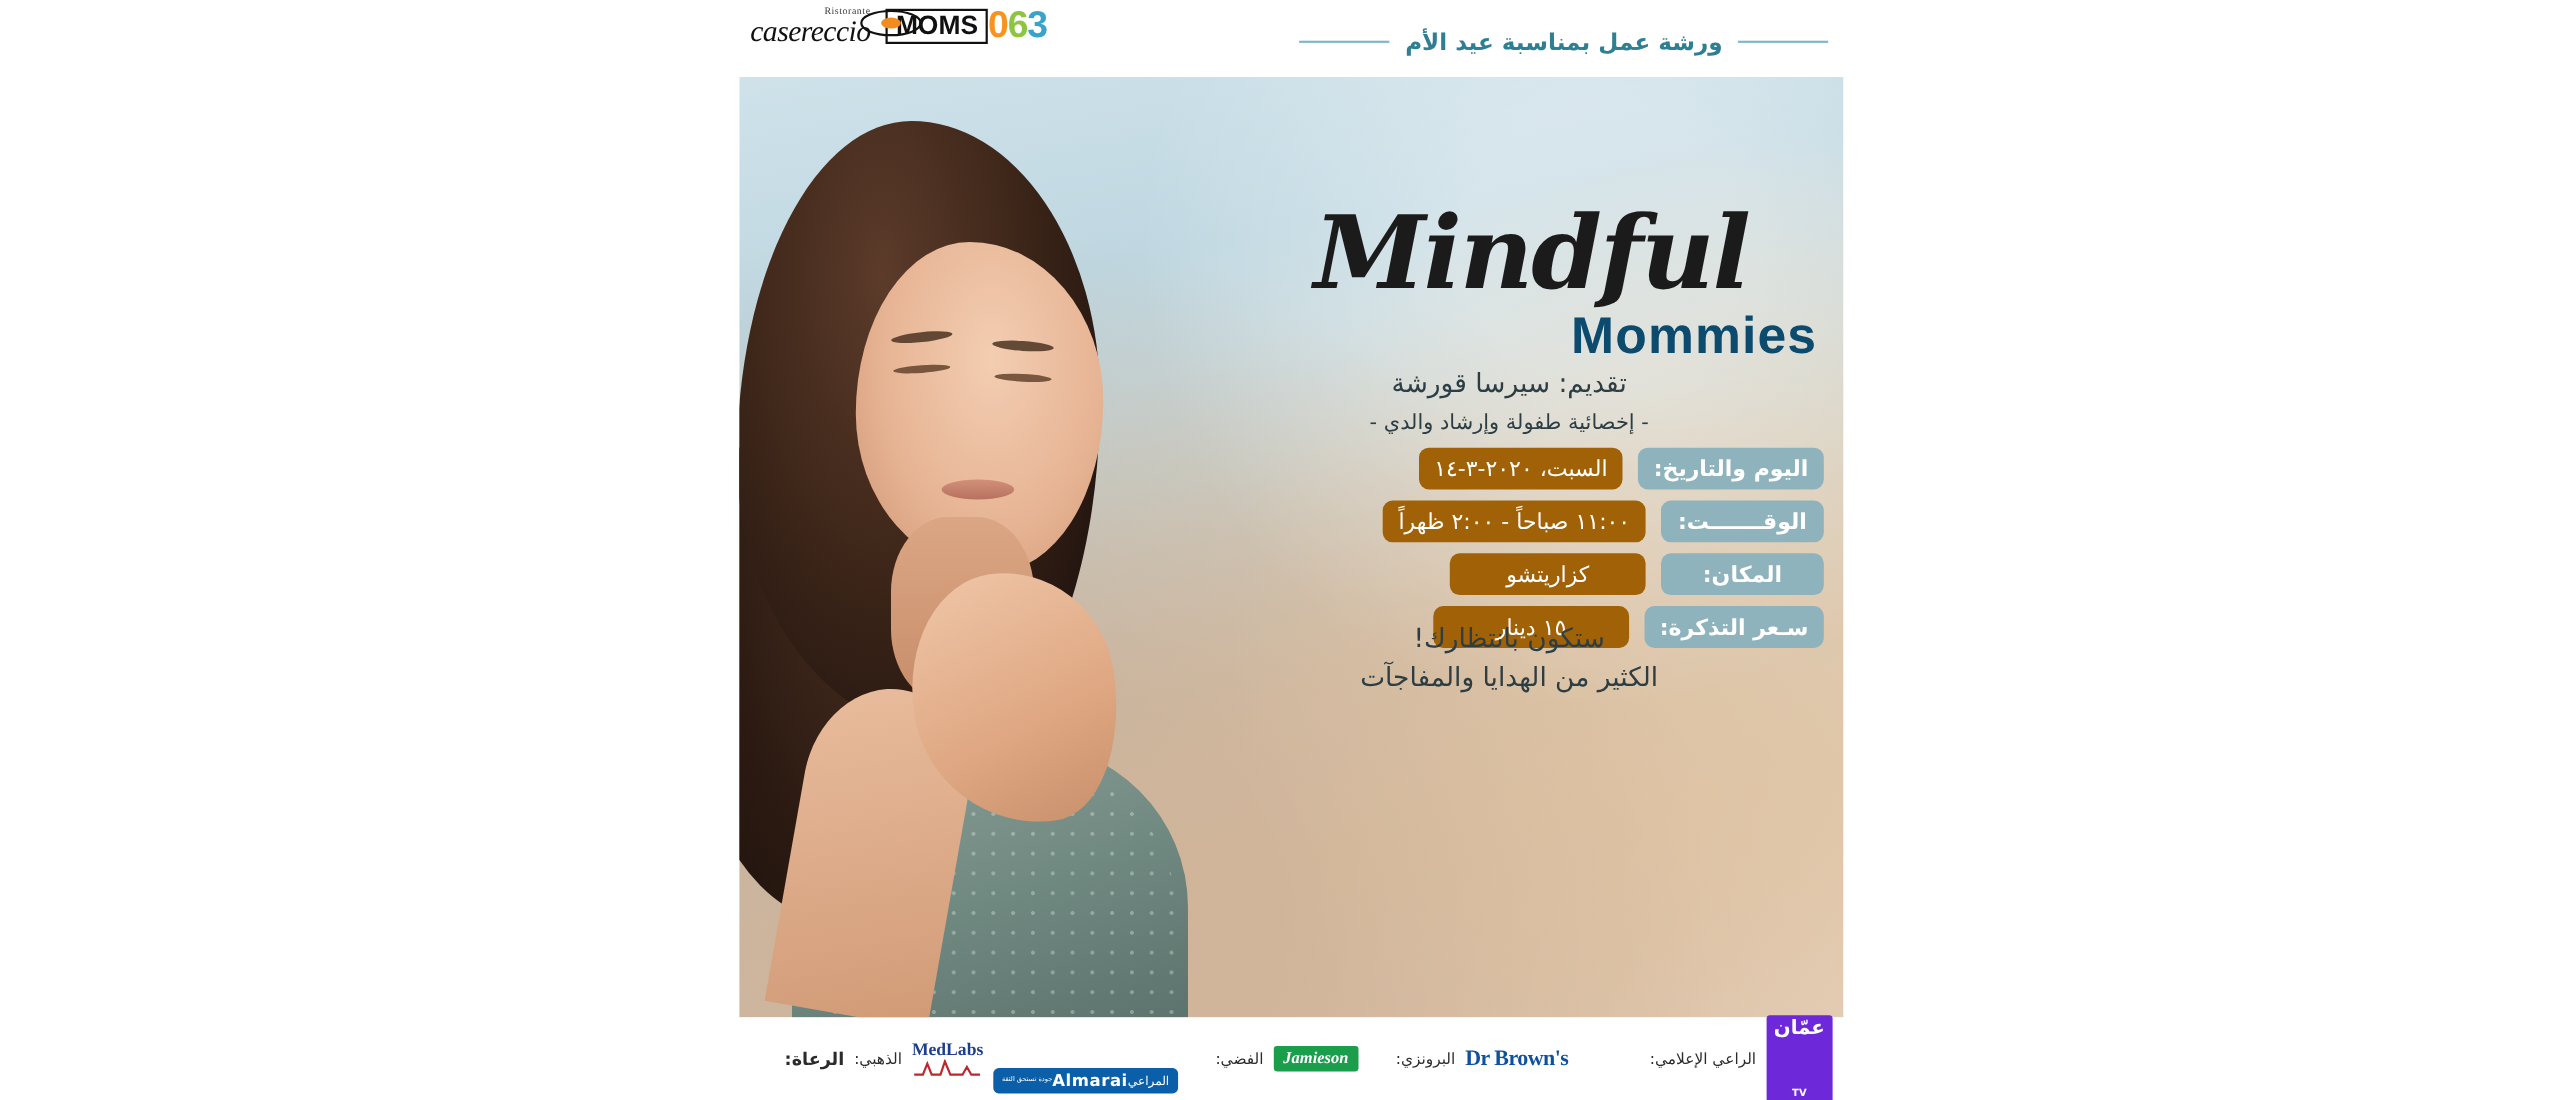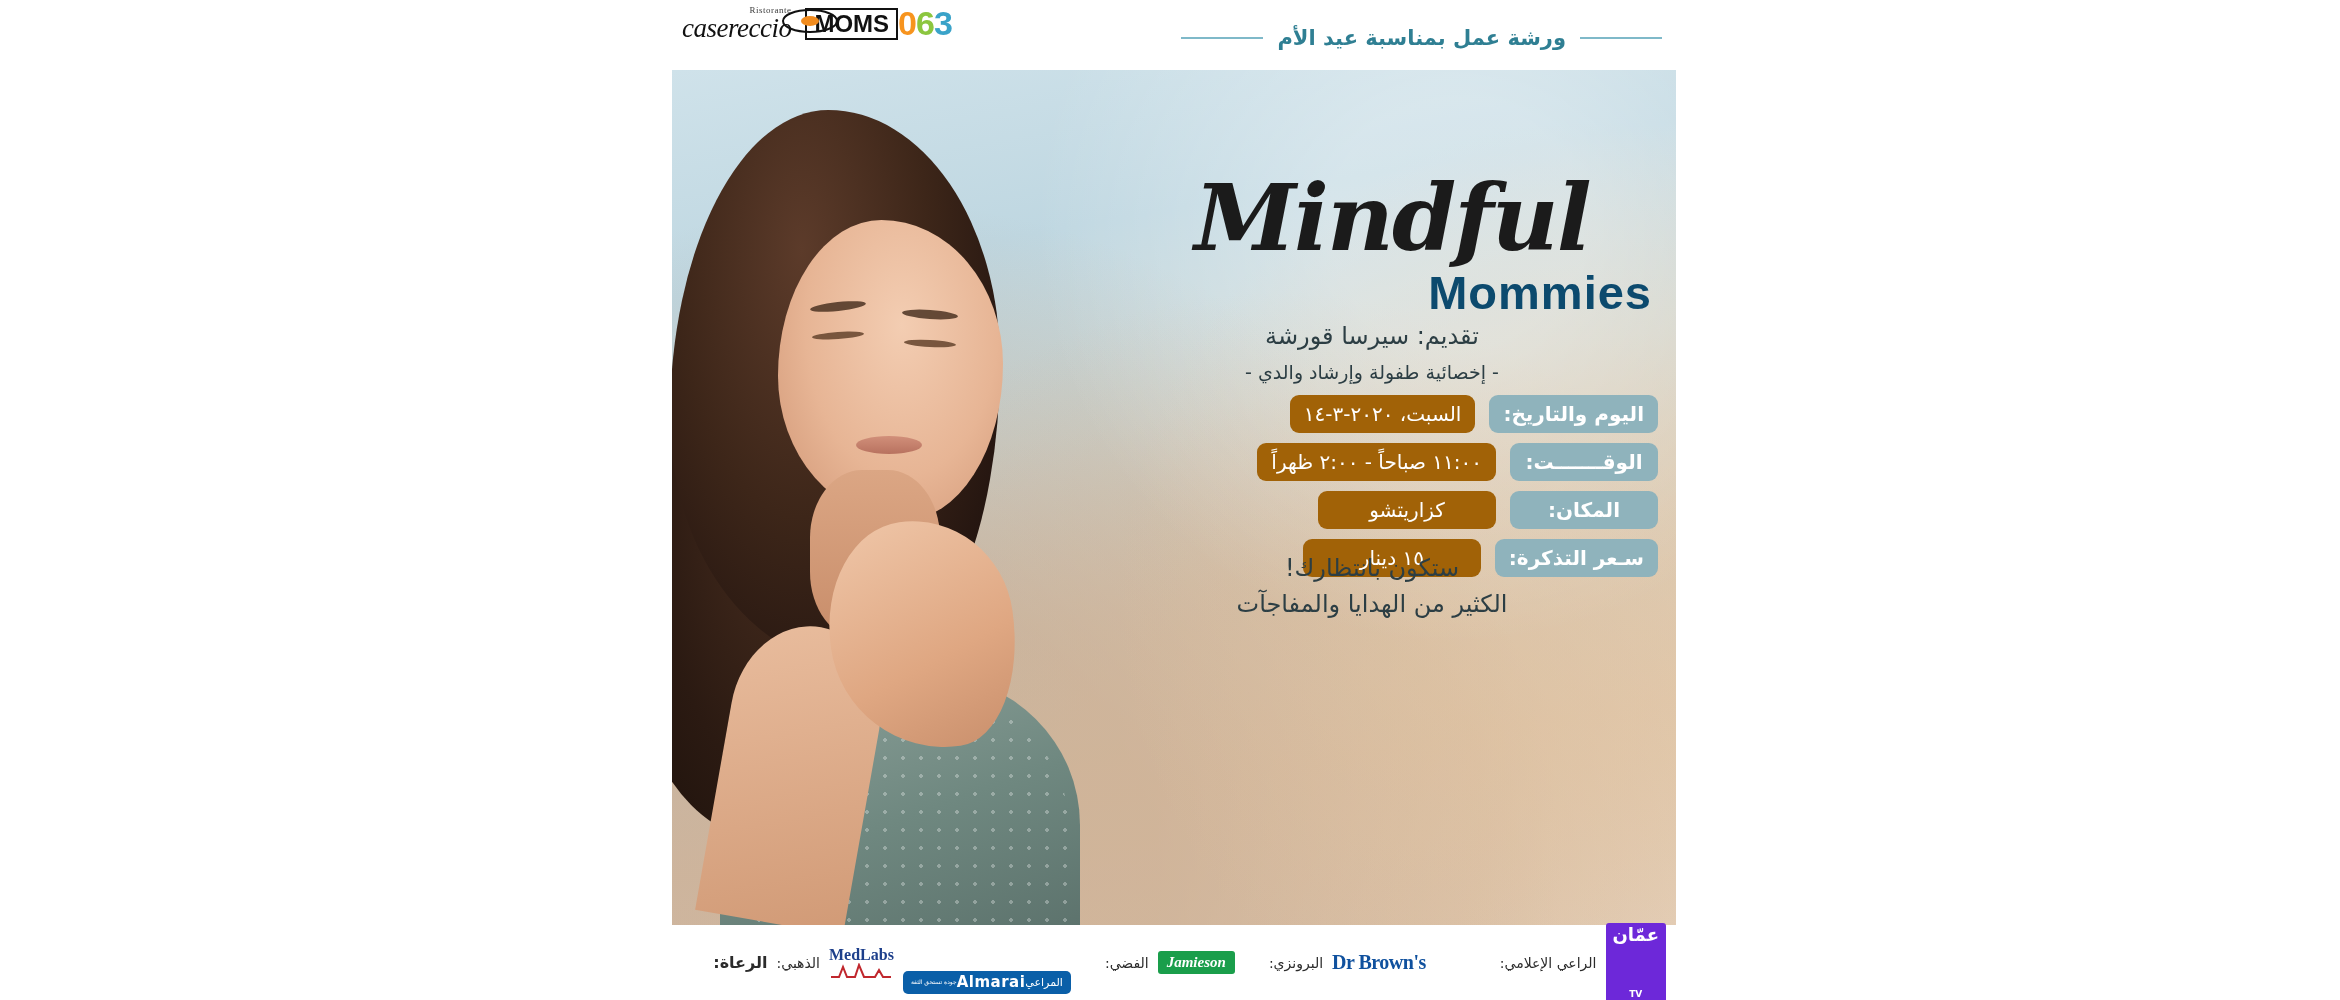--- a/index.html
+++ b/index.html
@@ -54,21 +54,21 @@
   .hand{position:absolute;left:170px;bottom:175px;width:185px;height:230px;border-radius:46% 54% 38% 62%/50% 45% 55% 50%;
     background:linear-gradient(160deg,#efc6a8,#dfa782 60%,#c98f6c);transform:rotate(-8deg);}
   .forearm{position:absolute;left:60px;bottom:0;width:150px;height:300px;border-radius:50% 50% 0 0/30% 30% 0 0;
     background:linear-gradient(160deg,#e9bd9e,#d19a76);transform:rotate(10deg);}
   .brow{position:absolute;width:56px;height:9px;border-radius:50%;background:#4b3222;opacity:.85;}
   .eye{position:absolute;width:52px;height:7px;border-radius:50%;background:#6b4a33;opacity:.9;}
   .lips{position:absolute;left:196px;top:366px;width:66px;height:18px;border-radius:50%;
     background:linear-gradient(180deg,#d08d78,#b56e5c);opacity:.95;}
 
   
-  .txtcol{position:absolute;right:0;top:0;width:600px;height:855px;}
+  .txtcol{position:absolute;right:0;top:12px;width:600px;height:855px;}
   .mindful{position:absolute;right:24px;top:105px;width:520px;text-align:center;
     font-family:"DejaVu Serif","Liberation Serif",serif;font-style:italic;font-weight:bold;
     font-size:92px;color:#1b1b1b;line-height:.95;letter-spacing:-2px;direction:ltr;}
   .mommies{position:absolute;right:24px;top:195px;width:520px;text-align:right;
     font-family:"Liberation Sans",sans-serif;font-weight:bold;font-size:47px;color:#0c4a6e;
     letter-spacing:1px;direction:ltr;}
   .presenter{position:absolute;right:24px;top:248px;width:560px;text-align:center;
     font-size:24px;color:#2c3e44;line-height:1.5;}
   .presenter .sub{font-size:19px;display:block;margin-top:4px;}
 

